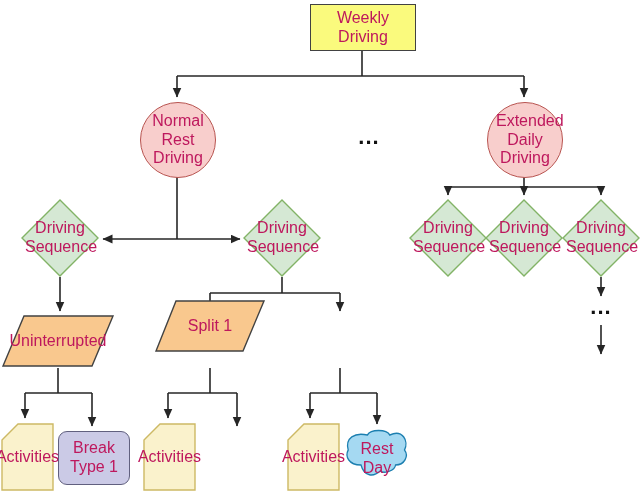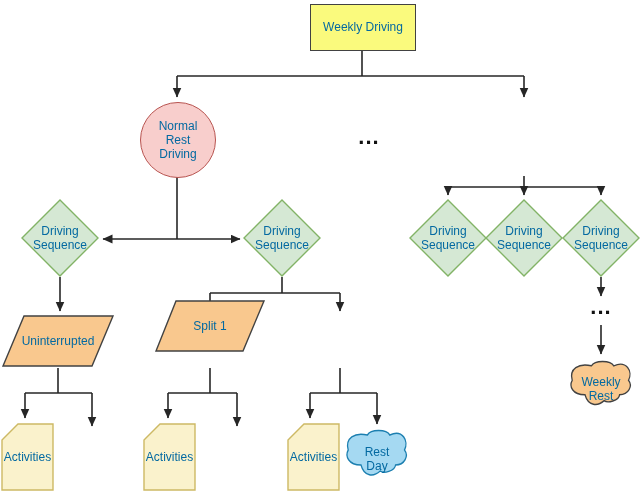--- a/index.html
+++ b/index.html
@@ -1,20 +1,20 @@
 <!DOCTYPE html>
 <html><head>
 <meta charset="utf-8">
 <style>
   html,body{margin:0;padding:0;background:#fff;}
   .stage{position:relative;width:640px;height:492px;background:#ffffff;
          font-family:"Liberation Sans",sans-serif;overflow:hidden;}
   #edges{position:absolute;left:0;top:0;width:640px;height:492px;z-index:0;}
   .node{position:absolute;display:flex;align-items:center;justify-content:center;
-        text-align:center;font-size:12px;line-height:1.18;color:#0369a1;z-index:1;}
+        text-align:center;font-size:16px;line-height:1.18;color:#be185d;z-index:1;}
   .node .label{position:relative;z-index:2;}
   .shape-svg{position:absolute;left:0;top:0;width:100%;height:100%;z-index:1;overflow:visible;}
   .rect{background:#FAFA7D;border:1.4px solid #424242;}
   .circle{background:#F8CECC;border:1.4px solid #B85450;border-radius:50%;}
   .rounded{background:#CBCAE6;border:1.4px solid #61607F;border-radius:9px;}
   .ellipsis{font-weight:bold;font-size:22px;letter-spacing:1px;color:#111;}
 </style>
 </head>
 <body>
 
@@ -75,20 +75,23 @@
   </div>
 
   <div class="node circle" style="left:140px;top:102px;width:74px;height:74px;">
     <span class="label" style="max-width:58px;">Normal Rest Driving</span>
   </div>
 
   <div class="node ellipsis" style="left:352px;top:122px;width:34px;height:30px;">
     <span class="label">...</span>
   </div>
 
+  <div class="node circle" style="left:487px;top:102px;width:74px;height:74px;">
+    <span class="label" style="max-width:58px;">Extended Daily Driving</span>
+  </div>
 
   <div class="node" style="left:21px;top:199px;width:78px;height:78px;">
     <svg class="shape-svg" viewBox="0 0 78 78">
       <polygon points="39,1 77,39 39,77 1,39" fill="#D5E8D4" stroke="#82B366" stroke-width="1.4"></polygon>
     </svg>
     <span class="label" style="max-width:70px;">Driving Sequence</span>
   </div>
 
   <div class="node" style="left:243px;top:199px;width:78px;height:78px;">
     <svg class="shape-svg" viewBox="0 0 78 78">
@@ -133,20 +136,23 @@
   </div>
 
 
   <div class="node" style="left:1px;top:423px;width:53px;height:68px;">
     <svg class="shape-svg" viewBox="0 0 53 68" preserveAspectRatio="none">
       <polygon points="1,17 17,1 52,1 52,67 1,67" fill="#FAF2CC" stroke="#CDB964" stroke-width="1.4"></polygon>
     </svg>
     <span class="label">Activities</span>
   </div>
 
+  <div class="node rounded" style="left:58px;top:431px;width:70px;height:52px;">
+    <span class="label" style="max-width:56px;">Break Type 1</span>
+  </div>
 
   <div class="node" style="left:143px;top:423px;width:53px;height:68px;">
     <svg class="shape-svg" viewBox="0 0 53 68" preserveAspectRatio="none">
       <polygon points="1,17 17,1 52,1 52,67 1,67" fill="#FAF2CC" stroke="#CDB964" stroke-width="1.4"></polygon>
     </svg>
     <span class="label">Activities</span>
   </div>
 
 
   <div class="node" style="left:287px;top:423px;width:53px;height:68px;">
@@ -160,20 +166,14 @@
     <svg class="shape-svg" viewBox="0 0 100 80" preserveAspectRatio="none">
       <path d="M25,48 C5,48 0,36 5,28 C0,12 15,4 35,8 C40,0 65,0 70,8 C90,0 100,16 93,28 C100,36 93,48 79,48 C78,56 60,60 55,56 C45,64 30,64 25,48 Z" fill="#A5D9F2" stroke="#1C7FB0" stroke-width="2"></path>
     </svg>
     <span class="label" style="max-width:42px;">Rest Day</span>
   </div>
 
   <div class="node ellipsis" style="left:584px;top:292px;width:34px;height:30px;">
     <span class="label">...</span>
   </div>
 
-  <div class="node" style="left:569px;top:360px;width:64px;height:58px;">
-    <svg class="shape-svg" viewBox="0 0 100 80" preserveAspectRatio="none">
-      <path d="M25,48 C5,48 0,36 5,28 C0,12 15,4 35,8 C40,0 65,0 70,8 C90,0 100,16 93,28 C100,36 93,48 79,48 C78,56 60,60 55,56 C45,64 30,64 25,48 Z" fill="#F9C88E" stroke="#424242" stroke-width="2"></path>
-    </svg>
-    <span class="label" style="max-width:48px;">Weekly Rest</span>
-  </div>
 
 </div>
 
 </body></html>

